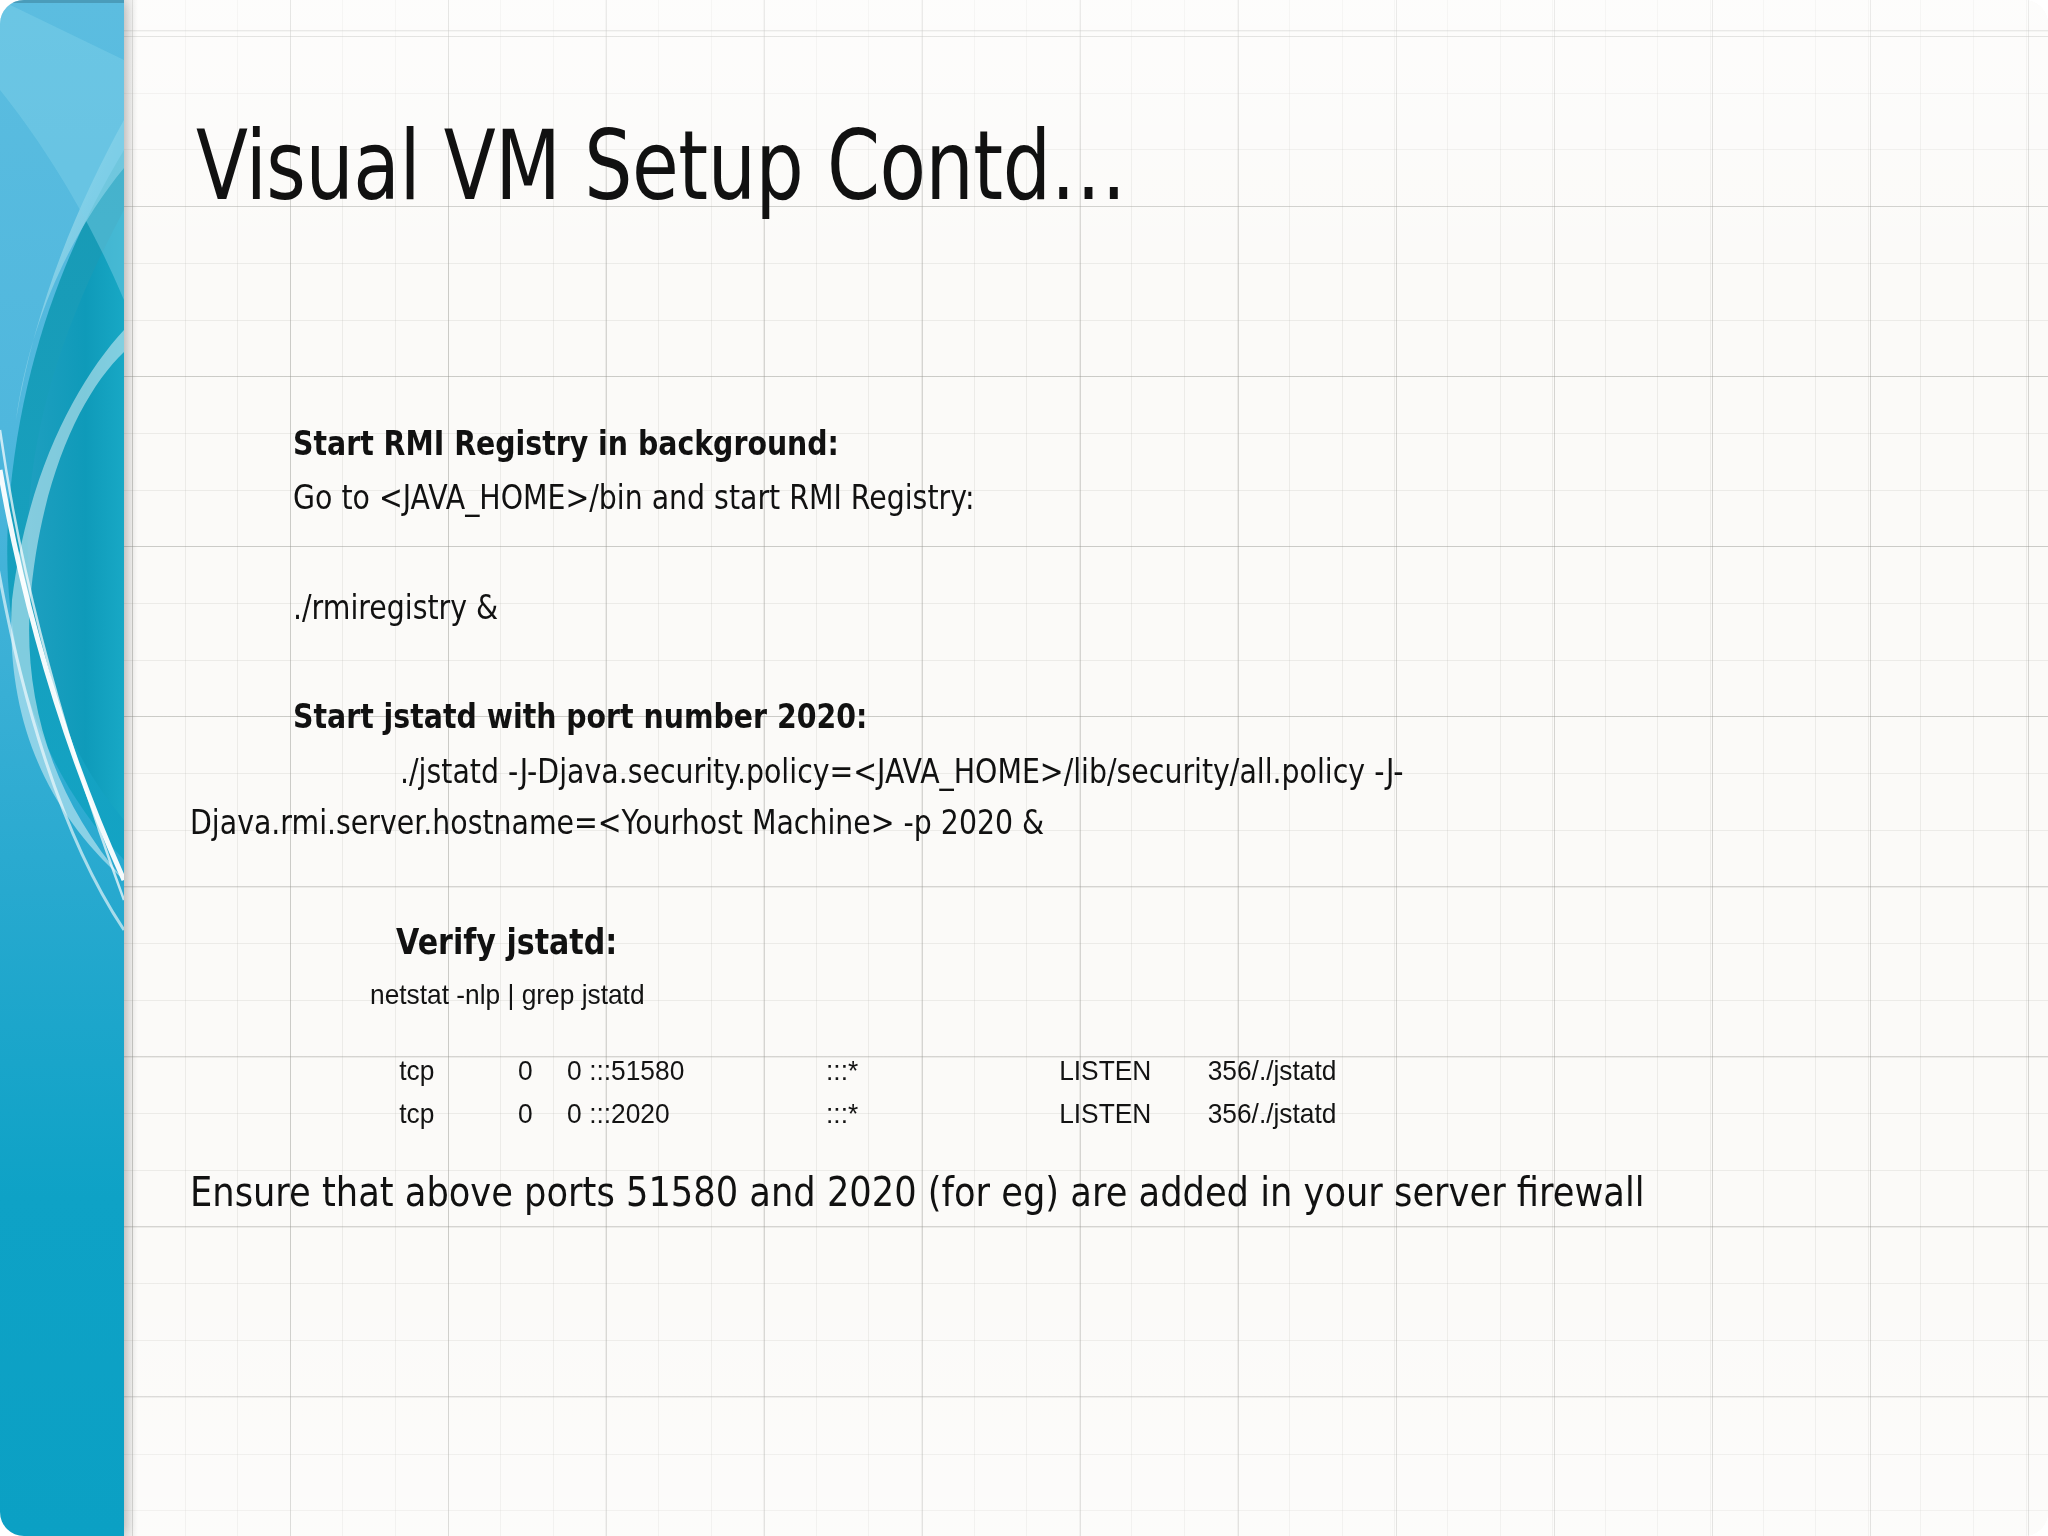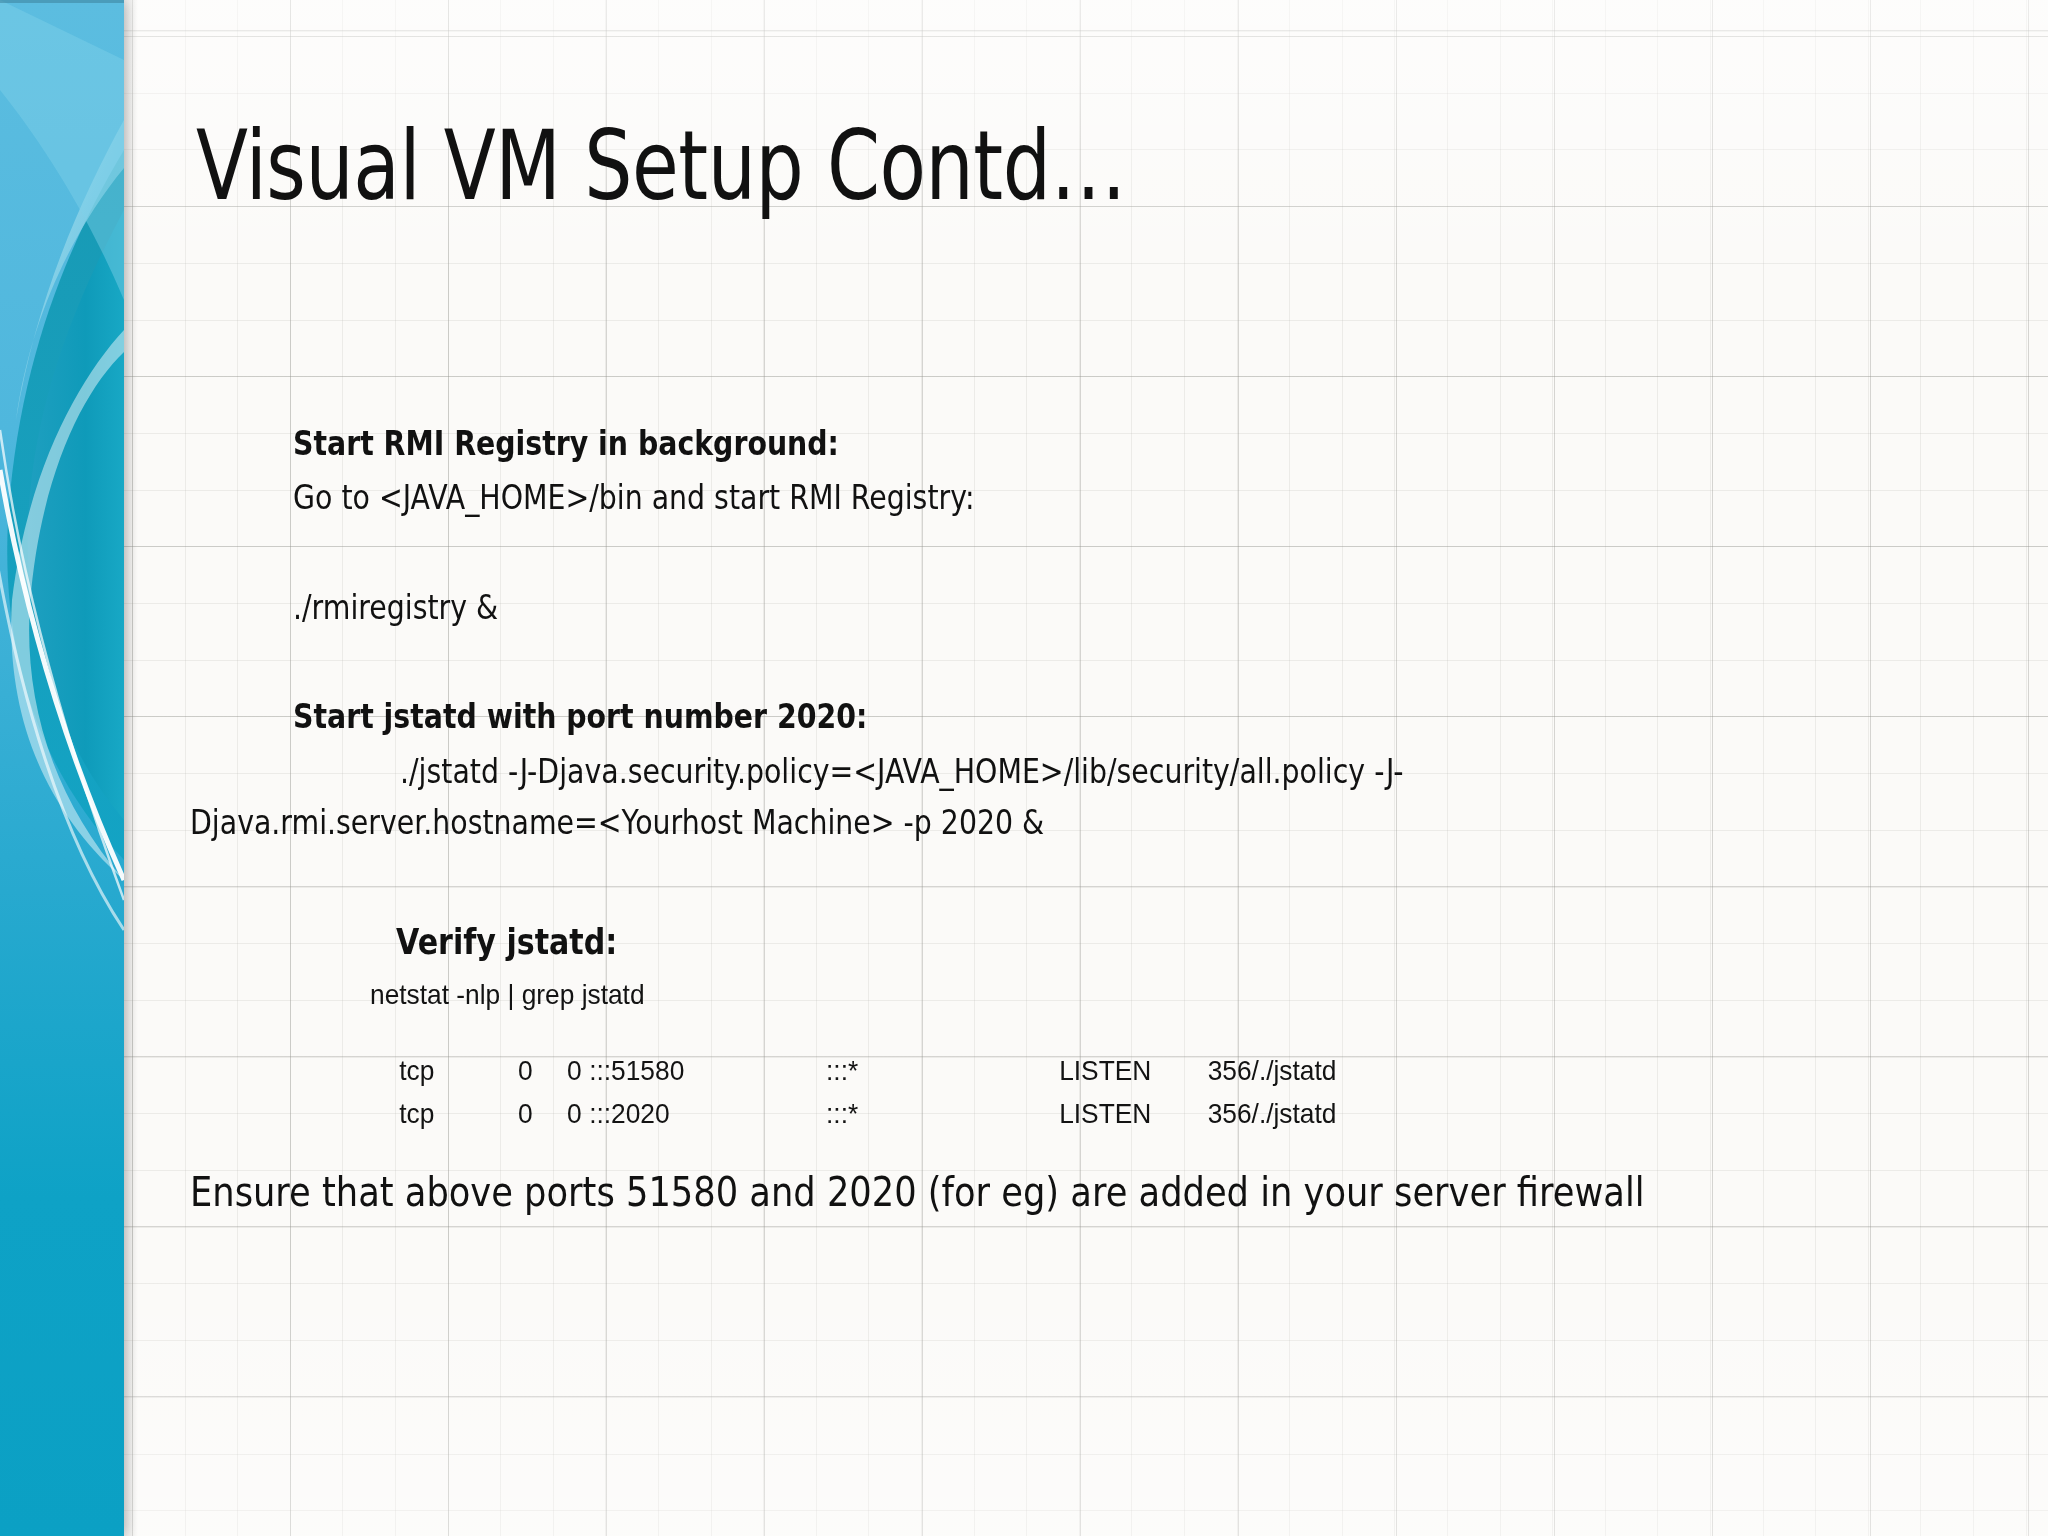--- a/index.html
+++ b/index.html
@@ -7,20 +7,21 @@
     padding: 0;
     background: #ffffff;
   }
   #slide {
     position: relative;
     width: 2048px;
     height: 1536px;
     overflow: hidden;
     background: #fbfbf9;
     font-family: "Liberation Sans", sans-serif;
+    border-radius: 24px;
   }
 
   
   #paper {
     position: absolute;
     inset: 0;
     background-color: #fbfaf8;
     background-image:
       
       repeating-linear-gradient(to right,

